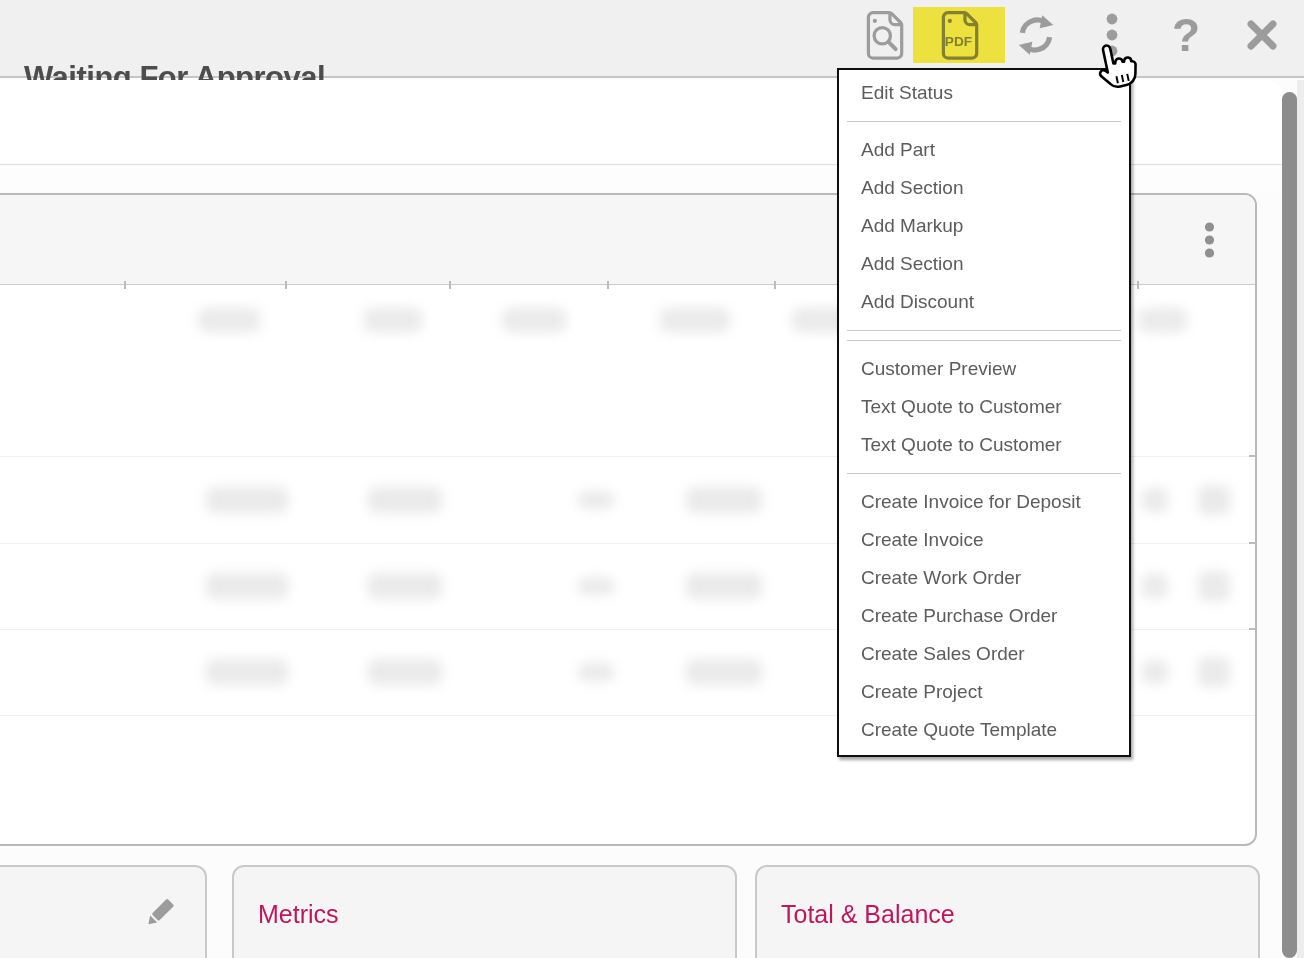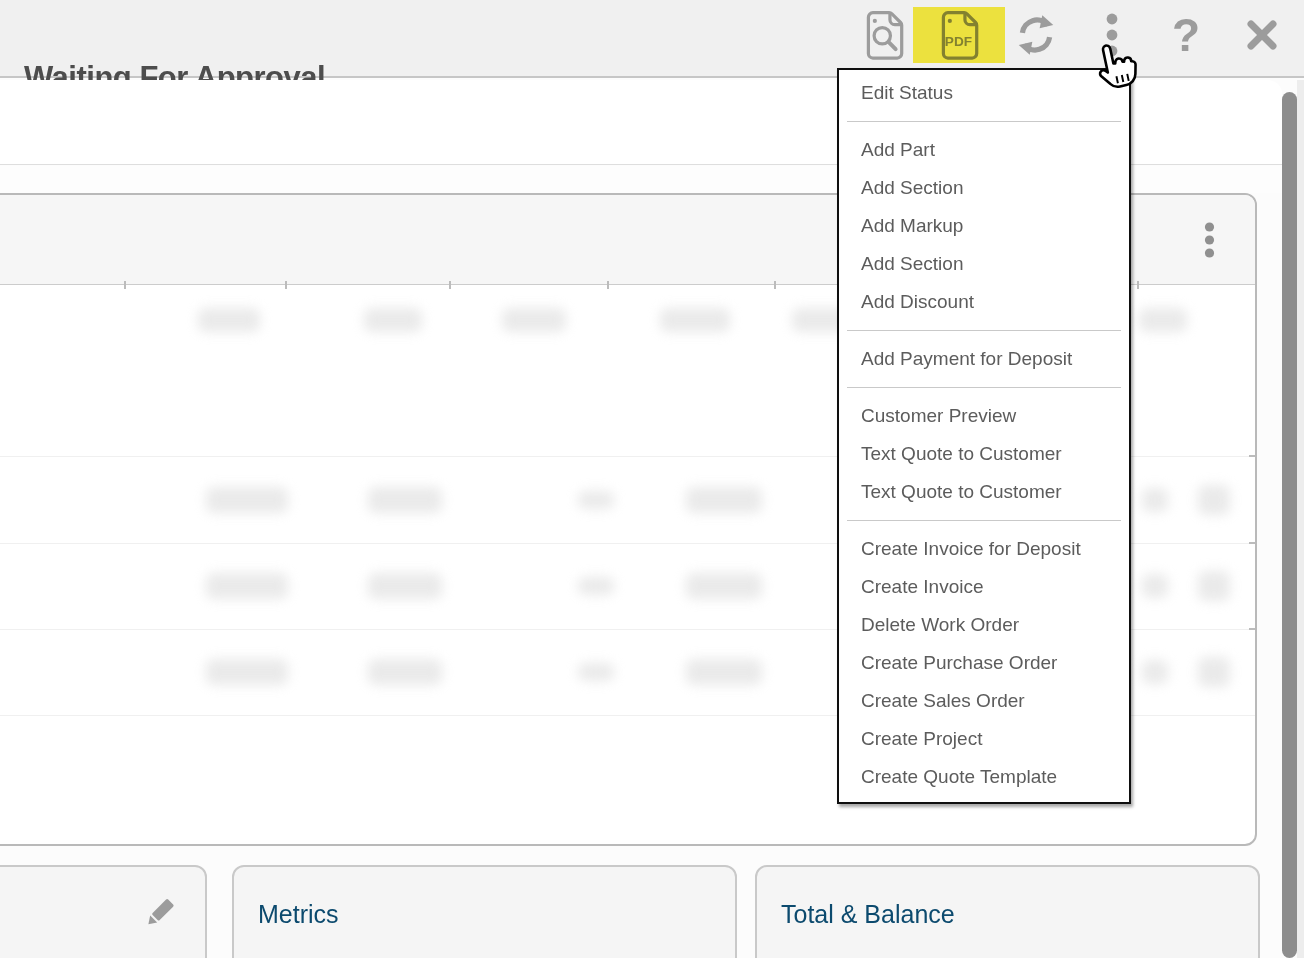--- a/index.html
+++ b/index.html
@@ -42,21 +42,21 @@
   .rowline { position:absolute; left:0; width:100%; height:1px; background:#f0f0f0; }
   .tick-h { position:absolute; width:2px; height:8px; background:#bcbcbc; top:86px; }
   .tick-r { position:absolute; width:9px; height:2px; background:#bcbcbc; right:-3px; }
 
   
   .panel { position:absolute; top:865px; height:110px; background:#f5f5f5;
            border:2px solid #c9c9c9; border-radius:12px; }
   .panel.edit    { left:-14px; width:221px; }
   .panel.metrics { left:232px; width:505px; }
   .panel.total   { left:755px; width:505px; }
-  .panel-label { position:absolute; left:24px; top:33px; font-size:25px; color:#0c4a6e; }
+  .panel-label { position:absolute; left:24px; top:33px; font-size:25px; color:#be185d; }
   .pencil-btn { position:absolute; right:24px; top:25px; width:42px; height:42px; background:none;
                 border:none; cursor:pointer; }
 
   
   .scroll-gutter { position:absolute; left:1297px; top:80px; width:7px; height:878px; background:#ededed; }
   .scrollbar { position:absolute; left:1282px; top:92px; width:15px; height:866px;
                background:#8d8d8d; border-radius:8px; cursor:pointer; }
 
   
   .menu { position:absolute; left:837px; top:68px; width:294px; background:#ffffff;
@@ -223,29 +223,28 @@
 
   <div class="menu" id="dropdown-menu">
       <div class="menu-item">Edit Status</div>
       <div class="menu-divider"></div>
       <div class="menu-item">Add Part</div>
       <div class="menu-item">Add Section</div>
       <div class="menu-item">Add Markup</div>
       <div class="menu-item">Add Section</div>
       <div class="menu-item">Add Discount</div>
       <div class="menu-divider"></div>
-      <div class="menu-item">Add Payment for Deposit</div>
       <div class="menu-divider"></div>
       <div class="menu-item">Customer Preview</div>
       <div class="menu-item">Text Quote to Customer</div>
       <div class="menu-item">Text Quote to Customer</div>
       <div class="menu-divider"></div>
       <div class="menu-item">Create Invoice for Deposit</div>
       <div class="menu-item">Create Invoice</div>
-      <div class="menu-item">Delete Work Order</div>
+      <div class="menu-item">Create Work Order</div>
       <div class="menu-item">Create Purchase Order</div>
       <div class="menu-item">Create Sales Order</div>
       <div class="menu-item">Create Project</div>
       <div class="menu-item">Create Quote Template</div>
     </div>
 
   <div class="cursor">
     <svg width="52" height="56" viewBox="0 0 32 34">
       <path fill="#ffffff" stroke="#000000" stroke-width="1.6" stroke-linejoin="round" d="M12.5 2.2c1.4 0 2.5 1.1 2.5 2.5v9.3l1.1.2.4-1.2c.4-1.1 1.6-1.7 2.7-1.3 1 .3 1.6 1.3 1.5 2.3l1 .2.2-.7c.4-1.1 1.6-1.7 2.7-1.3 1.1.4 1.7 1.5 1.4 2.6l.7.2c1.1.3 1.8 1.4 1.5 2.5l-1.3 5.6c-.7 3.2-3.6 5.5-6.9 5.5h-3.9c-2.2 0-4.3-1-5.6-2.8l-4.4-5.7c-.7-.9-.6-2.2.3-2.9.9-.8 2.2-.7 3 .2l1.1 1.3V4.7c0-1.4 1.1-2.5 2.5-2.5z"></path>
       <path stroke="#000000" stroke-width="1.2" fill="none" d="M15.2 22v4.4 M18.6 22v4.4 M22 22v4.4"></path>

